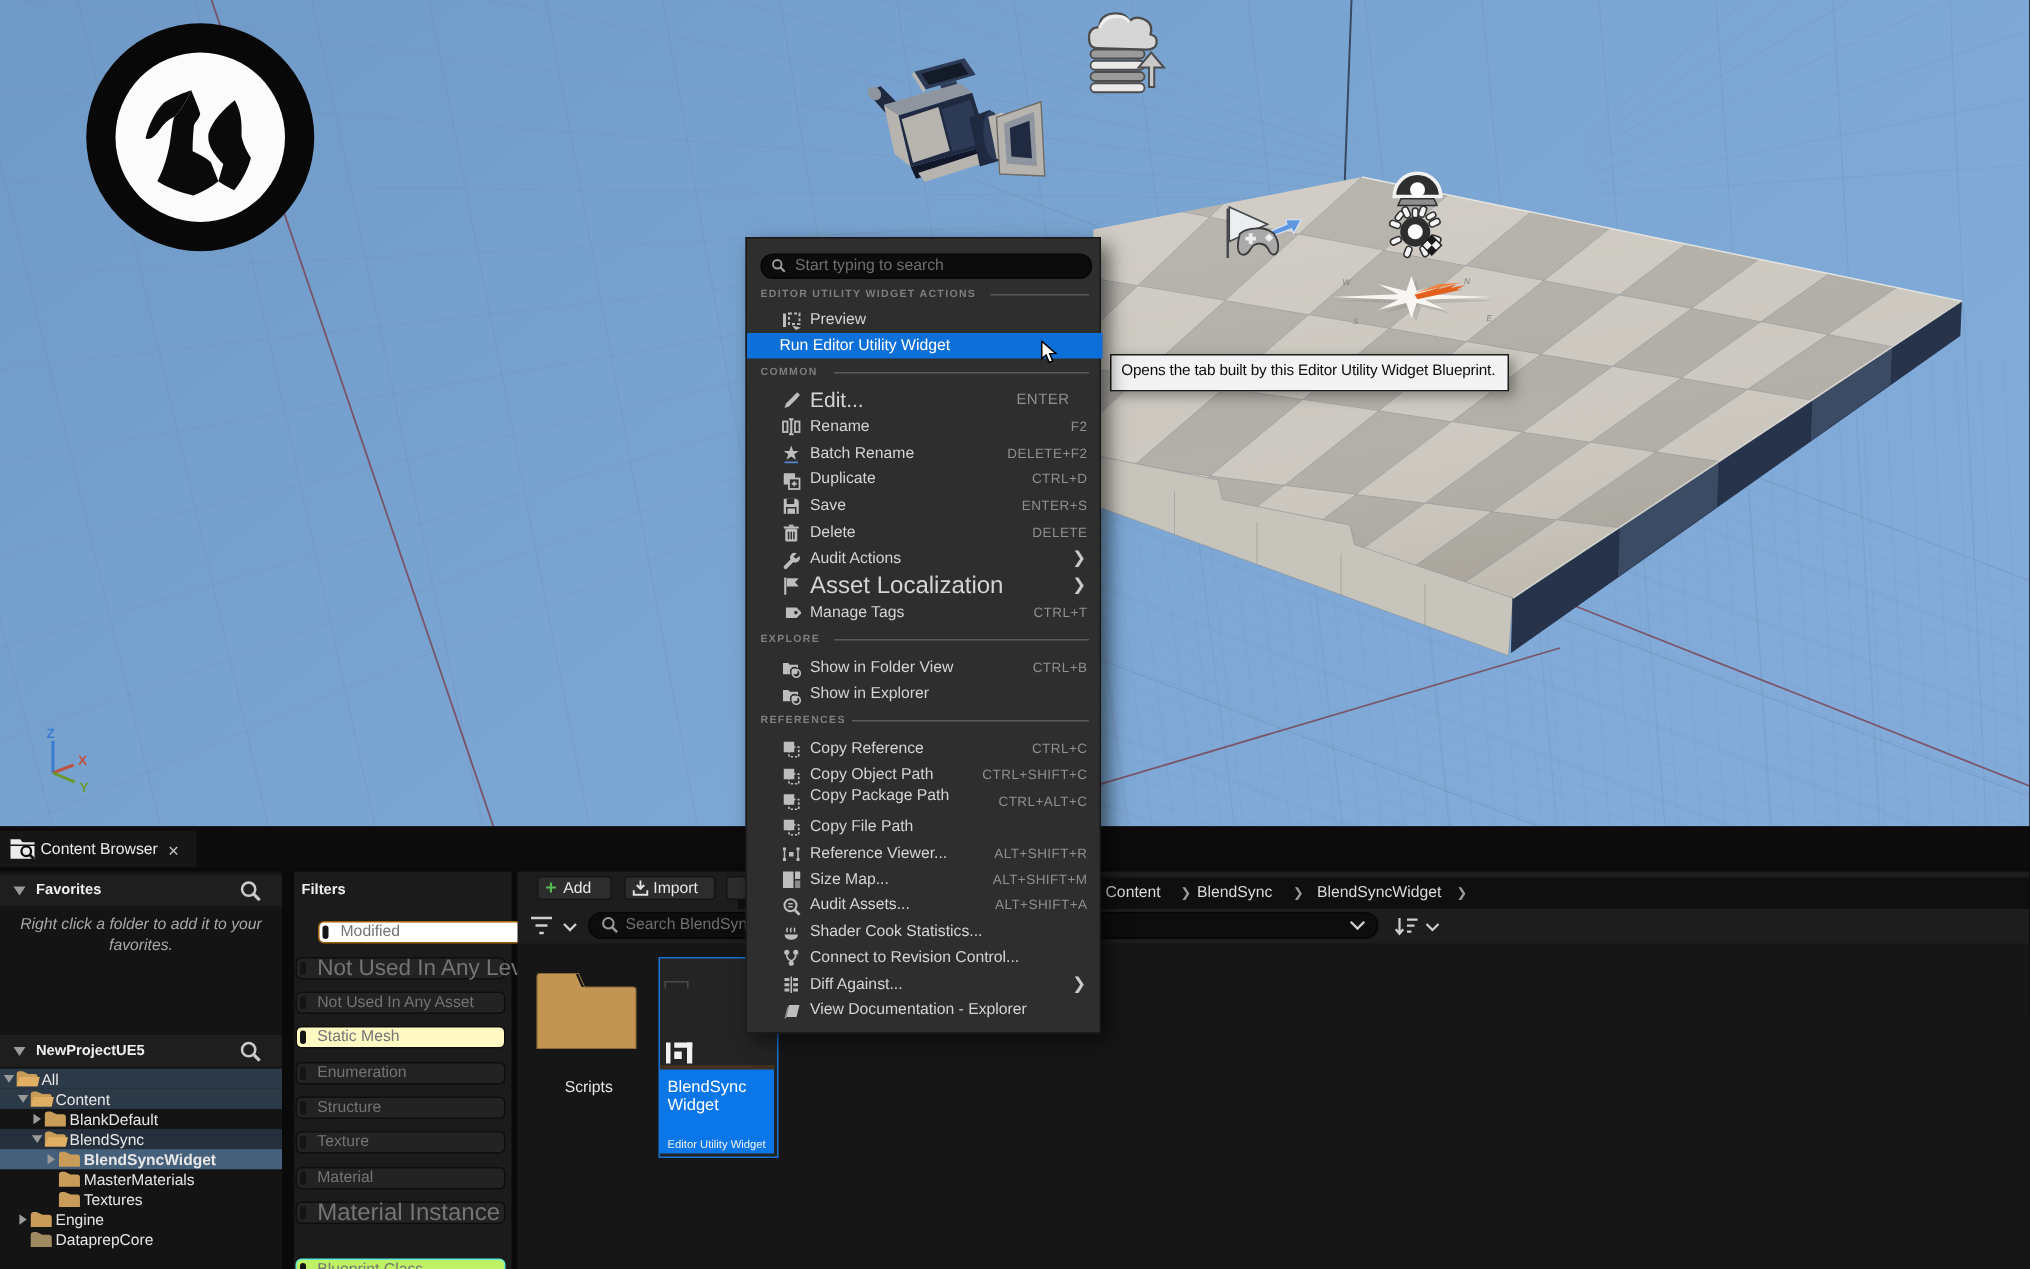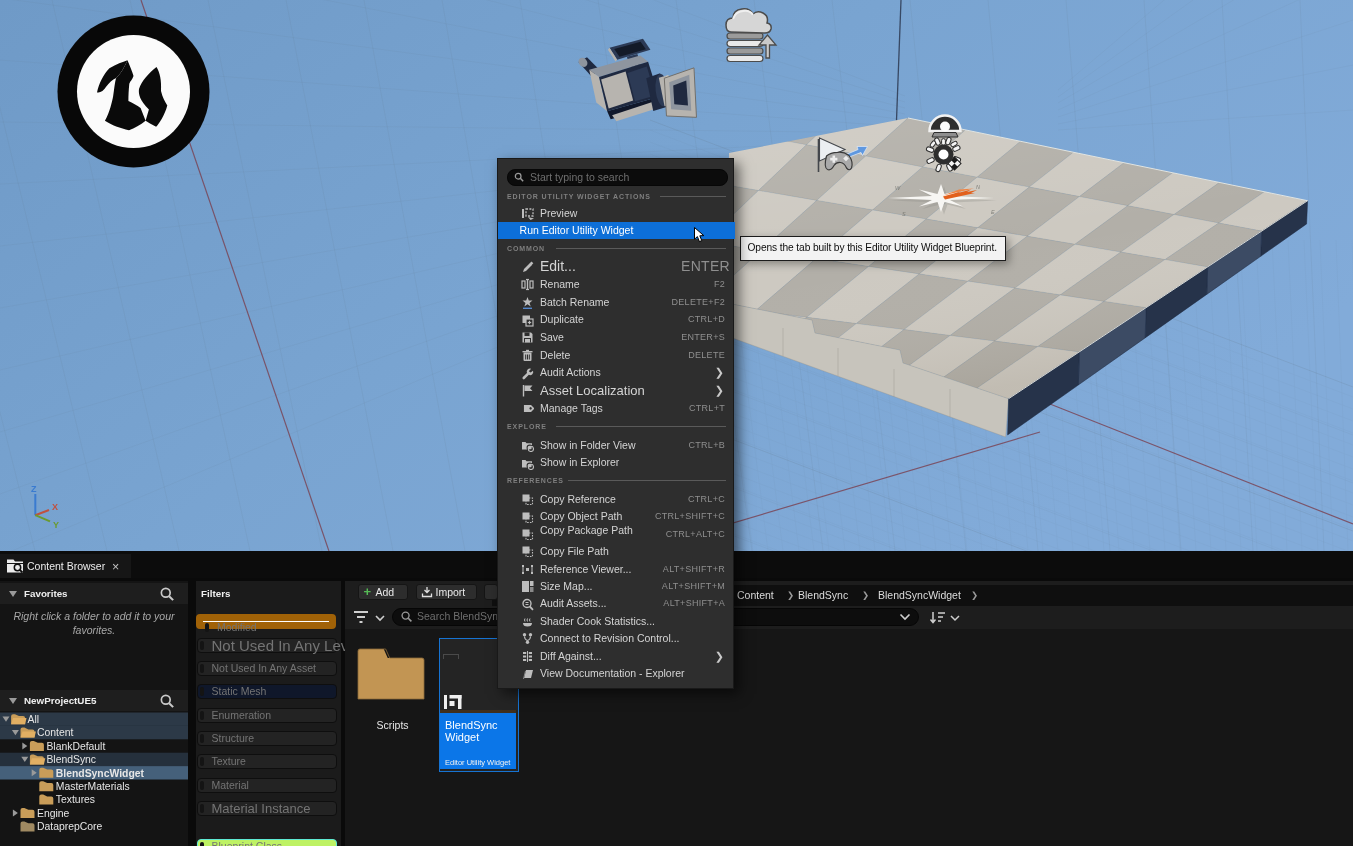--- a/index.html
+++ b/index.html
@@ -425,33 +425,33 @@
     <path d="M 39.300000000000004 93.60000000000001 L 39.300000000000004 85.60000000000001 Q 39.300000000000004 83.60000000000001 41.300000000000004 83.60000000000001 L 43.18000000000001 83.60000000000001 L 47.18000000000001 85.4 L 51.300000000000004 85.4 Q 53.300000000000004 85.4 53.300000000000004 87.4 L 53.300000000000004 93.60000000000001 Z" fill="#c99d59"></path>
     <text x="55.800000000000004" y="92.4" font-size="10.4px" fill="#e6e6e6" font-weight="normal" font-family="Liberation Sans">Textures</text>
     <polygon points="12.9,98.5 17.9,102.0 12.9,105.5" fill="#9a9a9a"></polygon>
     <path d="M 20.5 107.0 L 20.5 99.0 Q 20.5 97.0 22.5 97.0 L 24.38 97.0 L 28.38 98.8 L 32.5 98.8 Q 34.5 98.8 34.5 100.8 L 34.5 107.0 Z" fill="#c99d59"></path>
     <text x="37.0" y="105.8" font-size="10.4px" fill="#e6e6e6" font-weight="normal" font-family="Liberation Sans">Engine</text>
     <path d="M 20.5 120.4 L 20.5 112.4 Q 20.5 110.4 22.5 110.4 L 24.38 110.4 L 28.38 112.2 L 32.5 112.2 Q 34.5 112.2 34.5 114.2 L 34.5 120.4 Z" fill="#a08a62"></path>
     <text x="37.0" y="119.2" font-size="10.4px" fill="#e6e6e6" font-weight="normal" font-family="Liberation Sans">DataprepCore</text>
   </svg>
 <div style="position:absolute;left:195.5px;top:581px;width:145.5px;height:265px;background:#1b1b1b"></div>
 <div style="position:absolute;left:201px;top:583px;height:21px;line-height:21px;font-size:9.8px;font-weight:bold;color:#efefef">Filters</div>
-<div style="position:absolute;left:196px;top:614.3px;width:140px;height:15px;background:#ffffff;border:7px solid #a16207;border-radius:4px;box-sizing:border-box">
+<div style="position:absolute;left:212px;top:614.3px;width:140px;height:15px;background:#ffffff;border:1px solid #a16207;border-radius:4px;box-sizing:border-box">
     <div style="position:absolute;left:2px;top:2px;width:4px;height:9px;background:#141414;border-radius:2px"></div>
     <div style="position:absolute;left:14px;top:0;height:13px;line-height:13px;font-size:10.5px;color:#747474;white-space:nowrap">Modified</div>
   </div>
 <div style="position:absolute;left:196.5px;top:637.6px;width:140px;height:15px;background:#232323;border:1px solid #0e0e0e;border-radius:4px;box-sizing:border-box">
     <div style="position:absolute;left:2px;top:2px;width:4px;height:9px;background:#141414;border-radius:2px"></div>
     <div style="position:absolute;left:14px;top:0;height:13px;line-height:13px;font-size:15px;color:#747474;white-space:nowrap">Not Used In Any Level</div>
   </div>
 <div style="position:absolute;left:196.5px;top:661.0px;width:140px;height:15px;background:#232323;border:1px solid #0e0e0e;border-radius:4px;box-sizing:border-box">
     <div style="position:absolute;left:2px;top:2px;width:4px;height:9px;background:#141414;border-radius:2px"></div>
     <div style="position:absolute;left:14px;top:0;height:13px;line-height:13px;font-size:10.5px;color:#747474;white-space:nowrap">Not Used In Any Asset</div>
   </div>
-<div style="position:absolute;left:196.5px;top:684.3px;width:140px;height:15px;background:#0f172a;border:1px solid #0e0e0e;border-radius:4px;box-sizing:border-box">
+<div style="position:absolute;left:196.5px;top:684.3px;width:140px;height:15px;background:#fef9c3;border:1px solid #0e0e0e;border-radius:4px;box-sizing:border-box">
     <div style="position:absolute;left:2px;top:2px;width:4px;height:9px;background:#141414;border-radius:2px"></div>
     <div style="position:absolute;left:14px;top:0;height:13px;line-height:13px;font-size:10.5px;color:#747474;white-space:nowrap">Static Mesh</div>
   </div>
 <div style="position:absolute;left:196.5px;top:707.6px;width:140px;height:15px;background:#232323;border:1px solid #0e0e0e;border-radius:4px;box-sizing:border-box">
     <div style="position:absolute;left:2px;top:2px;width:4px;height:9px;background:#141414;border-radius:2px"></div>
     <div style="position:absolute;left:14px;top:0;height:13px;line-height:13px;font-size:10.5px;color:#747474;white-space:nowrap">Enumeration</div>
   </div>
 <div style="position:absolute;left:196.5px;top:730.9px;width:140px;height:15px;background:#232323;border:1px solid #0e0e0e;border-radius:4px;box-sizing:border-box">
     <div style="position:absolute;left:2px;top:2px;width:4px;height:9px;background:#141414;border-radius:2px"></div>
     <div style="position:absolute;left:14px;top:0;height:13px;line-height:13px;font-size:10.5px;color:#747474;white-space:nowrap">Structure</div>
@@ -459,21 +459,21 @@
 <div style="position:absolute;left:196.5px;top:754.3px;width:140px;height:15px;background:#232323;border:1px solid #0e0e0e;border-radius:4px;box-sizing:border-box">
     <div style="position:absolute;left:2px;top:2px;width:4px;height:9px;background:#141414;border-radius:2px"></div>
     <div style="position:absolute;left:14px;top:0;height:13px;line-height:13px;font-size:10.5px;color:#747474;white-space:nowrap">Texture</div>
   </div>
 <div style="position:absolute;left:196.5px;top:777.6px;width:140px;height:15px;background:#232323;border:1px solid #0e0e0e;border-radius:4px;box-sizing:border-box">
     <div style="position:absolute;left:2px;top:2px;width:4px;height:9px;background:#141414;border-radius:2px"></div>
     <div style="position:absolute;left:14px;top:0;height:13px;line-height:13px;font-size:10.5px;color:#747474;white-space:nowrap">Material</div>
   </div>
 <div style="position:absolute;left:196.5px;top:800.9px;width:140px;height:15px;background:#232323;border:1px solid #0e0e0e;border-radius:4px;box-sizing:border-box">
     <div style="position:absolute;left:2px;top:2px;width:4px;height:9px;background:#141414;border-radius:2px"></div>
-    <div style="position:absolute;left:14px;top:0;height:13px;line-height:13px;font-size:13px;color:#747474;white-space:nowrap">Material Instance</div>
+    <div style="position:absolute;left:14px;top:0;height:13px;line-height:13px;font-size:16px;color:#747474;white-space:nowrap">Material Instance</div>
   </div>
 <div style="position:absolute;left:196.5px;top:839px;width:140px;height:15px;background:#bef264;border:1px solid #5eead4;border-radius:4px;box-sizing:border-box">
     <div style="position:absolute;left:2px;top:2px;width:4px;height:9px;background:#141414;border-radius:2px"></div>
     <div style="position:absolute;left:14px;top:0;height:13px;line-height:13px;font-size:10.5px;color:#747474;white-space:nowrap">Blueprint Class</div>
   </div>
 <div style="position:absolute;left:345px;top:581px;width:1008px;height:265px;background:#1d1d1d"></div>
 <div style="position:absolute;left:345px;top:629px;width:1008px;height:217px;background:#161616"></div>
 <div style="position:absolute;left:492px;top:584.5px;width:861px;height:21px;background:#0f0f0f"></div>
 <div style="position:absolute;left:737px;top:584.5px;height:21px;line-height:21px;font-size:10.5px;color:#dcdcdc;z-index:5">Content</div>
 <div style="position:absolute;left:787px;top:584.5px;height:21px;line-height:21px;font-size:8.5px;color:#9a9a9a;z-index:5">❯</div>
@@ -553,21 +553,21 @@
     <div style="position:absolute;left:21.6px;top:63.2px;height:17.4px;line-height:17.4px;font-size:10.5px;color:#fff;white-space:nowrap">Run Editor Utility Widget</div>
     <div style="position:absolute;left:9px;top:82.5px;height:16px;line-height:16px;font-size:7px;font-weight:bold;letter-spacing:0.9px;color:#7f7f7f;white-space:nowrap">COMMON</div>
     <div style="position:absolute;left:58px;top:89.5px;width:170px;height:1px;background:#5a5a5a"></div>
     <div style="position:absolute;left:22px;top:99.8px;width:14px;height:17.5px;display:flex;align-items:center;justify-content:center">
       <svg width="13" height="13" viewBox="0 0 13 13">
         <path d="M2 11 L3 8 L9 2 L11 4 L5 10 Z" fill="#bdbdbd"></path>
         <rect x="9.2" y="1" width="2.6" height="2.6" transform="rotate(45 10.5 2.3)" fill="#bdbdbd"></rect>
       </svg>
     </div>
     <div style="position:absolute;left:42px;top:99.8px;height:17.5px;line-height:17.5px;font-size:14px;color:#d4d4d4;white-space:nowrap">Edit...</div>
-    <div style="position:absolute;right:3px;top:99.8px;height:17.5px;line-height:17.5px;font-size:14px;color:#8f8f8f;letter-spacing:0.3px">ENTER</div>
+    <div style="position:absolute;right:20px;top:99.8px;height:17.5px;line-height:17.5px;font-size:10px;color:#8f8f8f;letter-spacing:0.3px">ENTER</div>
     <div style="position:absolute;left:22px;top:117.4px;width:14px;height:17.5px;display:flex;align-items:center;justify-content:center">
       <svg width="13" height="13" viewBox="0 0 13 13">
         <rect x="1" y="3" width="3" height="7" fill="none" stroke="#bdbdbd" stroke-width="1.2"></rect>
         <rect x="9" y="3" width="3" height="7" fill="none" stroke="#bdbdbd" stroke-width="1.2"></rect>
         <line x1="6.5" y1="1.5" x2="6.5" y2="11.5" stroke="#bdbdbd" stroke-width="1.4"></line>
         <line x1="5" y1="1.5" x2="8" y2="1.5" stroke="#bdbdbd" stroke-width="1.2"></line>
         <line x1="5" y1="11.5" x2="8" y2="11.5" stroke="#bdbdbd" stroke-width="1.2"></line>
       </svg>
     </div>
     <div style="position:absolute;left:42px;top:117.4px;height:17.5px;line-height:17.5px;font-size:10.5px;color:#d4d4d4;white-space:nowrap">Rename</div>
@@ -618,21 +618,21 @@
       </svg>
     </div>
     <div style="position:absolute;left:42px;top:205.9px;height:17.5px;line-height:17.5px;font-size:10.5px;color:#d4d4d4;white-space:nowrap">Audit Actions</div>
     <div style="position:absolute;right:9px;top:205.9px;height:17.5px;line-height:17.5px;font-size:11px;color:#c9c9c9">❯</div>
     <div style="position:absolute;left:22px;top:223.6px;width:14px;height:17.5px;display:flex;align-items:center;justify-content:center">
       <svg width="13" height="13" viewBox="0 0 13 13">
         <line x1="2.5" y1="1" x2="2.5" y2="12.5" stroke="#bdbdbd" stroke-width="1.4"></line>
         <path d="M3.5 1.5 L11.5 1.5 L9 4.2 L11.5 7 L3.5 7 Z" fill="#bdbdbd"></path>
       </svg>
     </div>
-    <div style="position:absolute;left:42px;top:223.6px;height:17.5px;line-height:17.5px;font-size:13px;color:#d4d4d4;white-space:nowrap">Asset Localization</div>
+    <div style="position:absolute;left:42px;top:223.6px;height:17.5px;line-height:17.5px;font-size:16px;color:#d4d4d4;white-space:nowrap">Asset Localization</div>
     <div style="position:absolute;right:9px;top:223.6px;height:17.5px;line-height:17.5px;font-size:11px;color:#c9c9c9">❯</div>
     <div style="position:absolute;left:22px;top:241.4px;width:14px;height:17.5px;display:flex;align-items:center;justify-content:center">
       <svg width="13" height="13" viewBox="0 0 13 13">
         <path d="M1.5 6.5 L6.5 1.5 L11.5 1.5 L11.5 6.5 L6.5 11.5 Z" fill="#bdbdbd" transform="rotate(45 6.5 6.5)"></path>
         <circle cx="8.6" cy="4.2" r="1.2" fill="#2e2e2e" transform="rotate(45 6.5 6.5)"></circle>
       </svg>
     </div>
     <div style="position:absolute;left:42px;top:241.4px;height:17.5px;line-height:17.5px;font-size:10.5px;color:#d4d4d4;white-space:nowrap">Manage Tags</div>
     <div style="position:absolute;right:8px;top:241.4px;height:17.5px;line-height:17.5px;font-size:9px;color:#8f8f8f;letter-spacing:0.3px">CTRL+T</div>
     <div style="position:absolute;left:9px;top:260.9px;height:16px;line-height:16px;font-size:7px;font-weight:bold;letter-spacing:0.9px;color:#7f7f7f;white-space:nowrap">EXPLORE</div>

